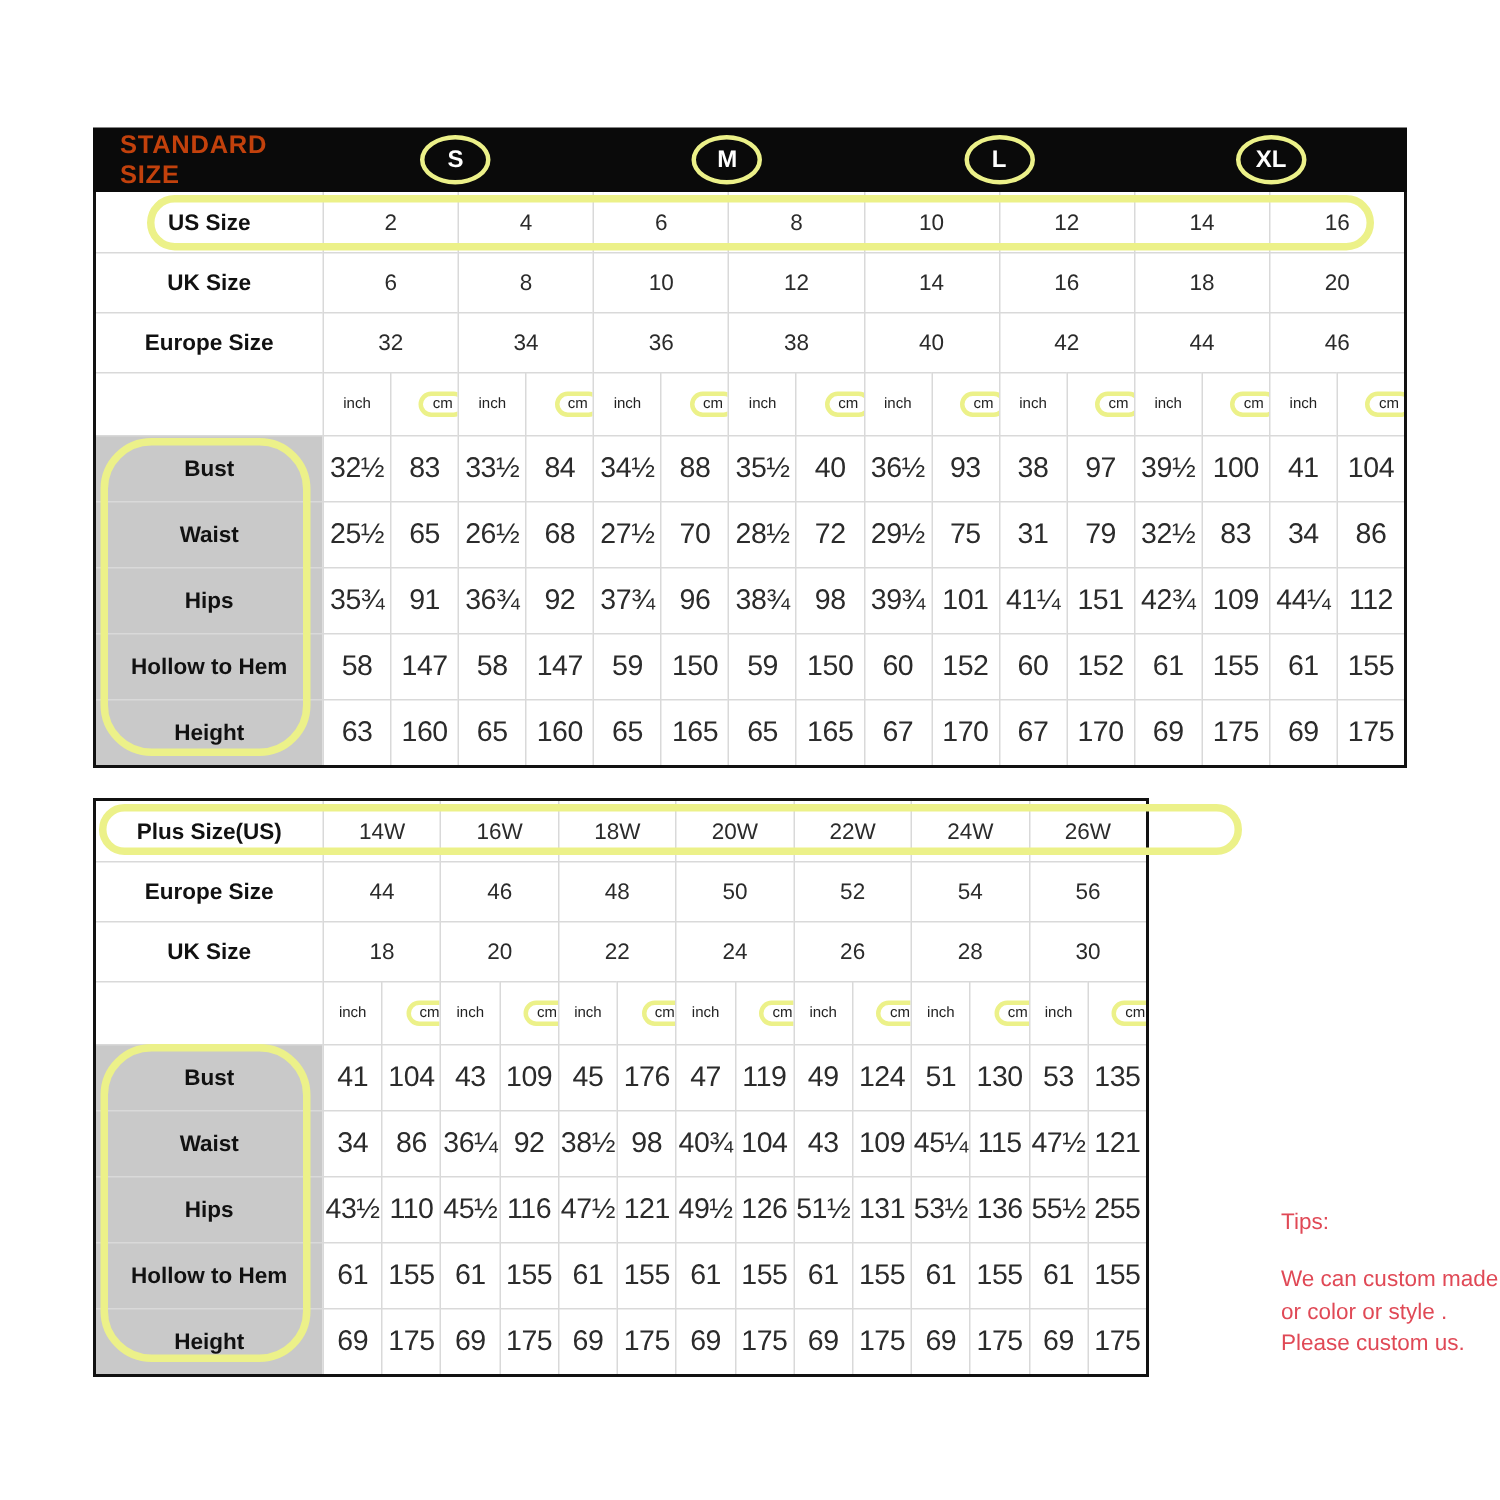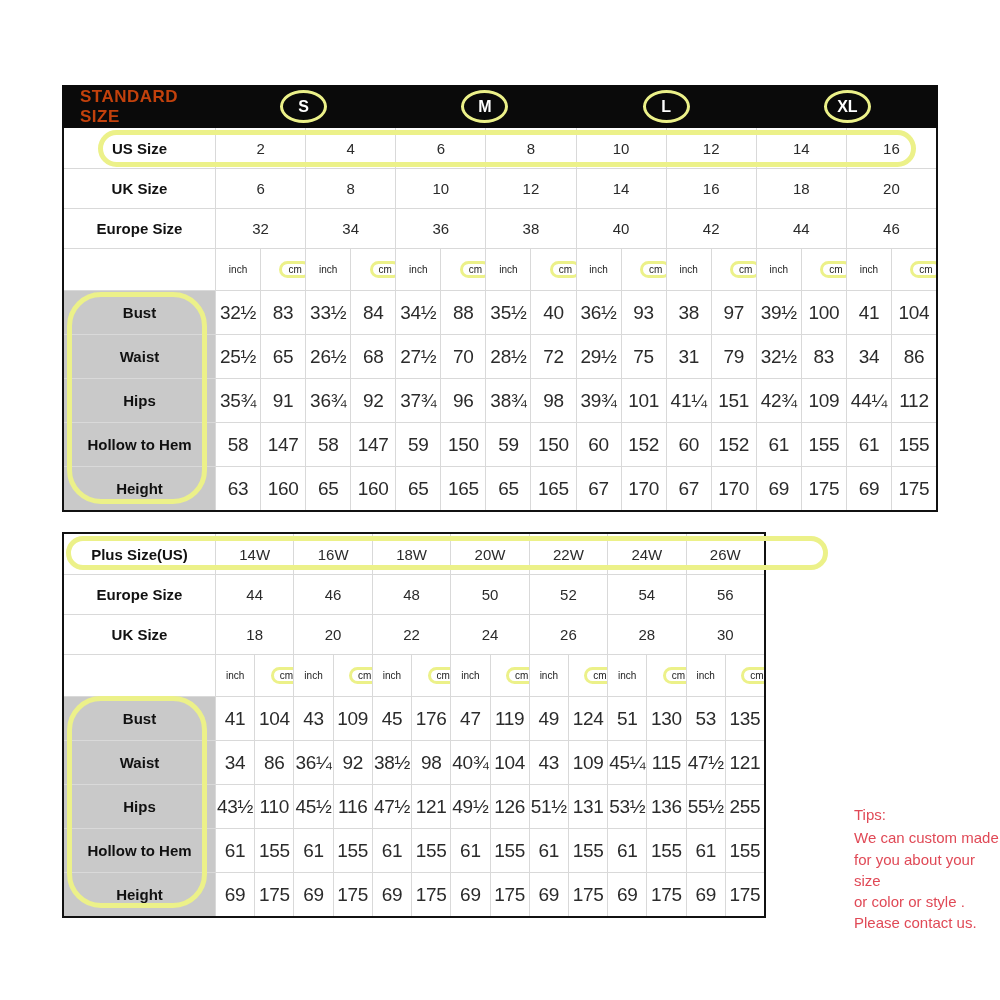--- a/index.html
+++ b/index.html
@@ -54,21 +54,21 @@
   
   .lasso{position:absolute;border:5px solid var(--highlight);pointer-events:none;}
   #us-row-lasso{left:36px;top:45px;width:818px;height:37px;border-radius:19px;}
   #std-labels-lasso{left:5px;top:207px;width:140px;height:212px;border-radius:34px;}
   #plus-row-lasso{left:4px;top:4px;width:762px;height:34px;border-radius:17px;}
   #plus-labels-lasso{left:5px;top:164px;width:140px;height:212px;border-radius:34px;}
 
   
   .tips{position:absolute;left:854px;top:804px;width:146px;color:var(--tips-red);
     font-size:15px;line-height:1.42;}
-  .tips-title{margin-bottom:2px;}
+  .tips-title{margin-bottom:17px;}
 </style>
 </head>
 <body>
 
 <div class="canvas">
 
   <div class="size-table" id="std-table">
     <div class="black-bar">
       <div class="bar-title">STANDARD SIZE</div>
       <div class="bar-group">
@@ -432,18 +432,17 @@
           <div class="cell measure-cell">175</div>
         </div>
       </div>
     <div class="lasso" id="plus-row-lasso"></div>
     <div class="lasso" id="plus-labels-lasso"></div>
   </div>
 
   <div class="tips">
     <div class="tips-title">Tips:</div>
     <div>We can custom made</div>
-    <div>for you about your size</div>
     <div>or color or style .</div>
-    <div>Please contact us.</div>
+    <div>Please custom us.</div>
   </div>
 
 </div>
 
 </body></html>

